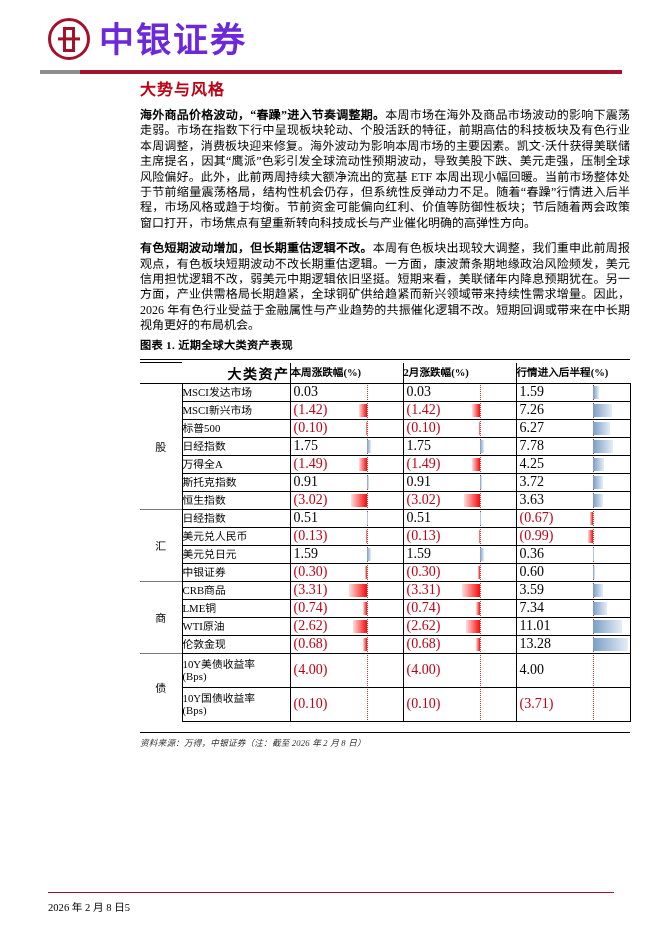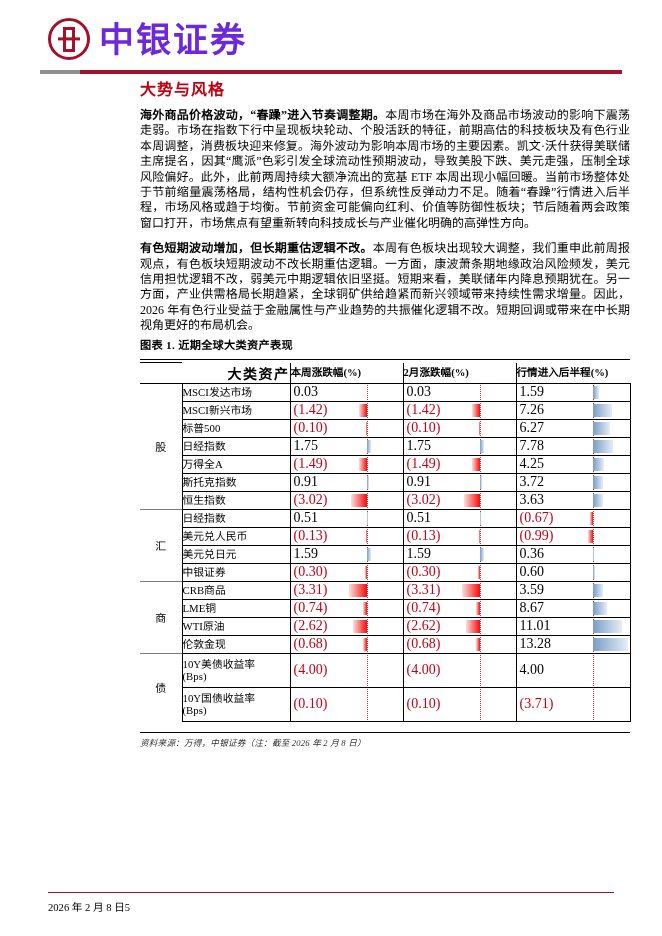--- a/index.html
+++ b/index.html
@@ -599,21 +599,21 @@
               <div class="bar-axis" style="left: 68%;"></div>
               <div class="bar neg" style="left: 64.514%; width: 3.48602%;"></div>
             </div>
             <div class="val-text neg">(0.74)</div>
           </td>
           <td class="val-cell">
             <div class="bar-area">
               <div class="bar-axis" style="left: 68%;"></div>
               <div class="bar pos" style="left: 68%; width: 11.7434%;"></div>
             </div>
-            <div class="val-text pos">8.67</div>
+            <div class="val-text pos">7.34</div>
           </td>
         </tr>
         <tr>
           <td class="name-cell">WTI原油</td>
           <td class="val-cell">
             <div class="bar-area">
               <div class="bar-axis" style="left: 68%;"></div>
               <div class="bar neg" style="left: 55.6576%; width: 12.3424%;"></div>
             </div>
             <div class="val-text neg">(2.62)</div>

